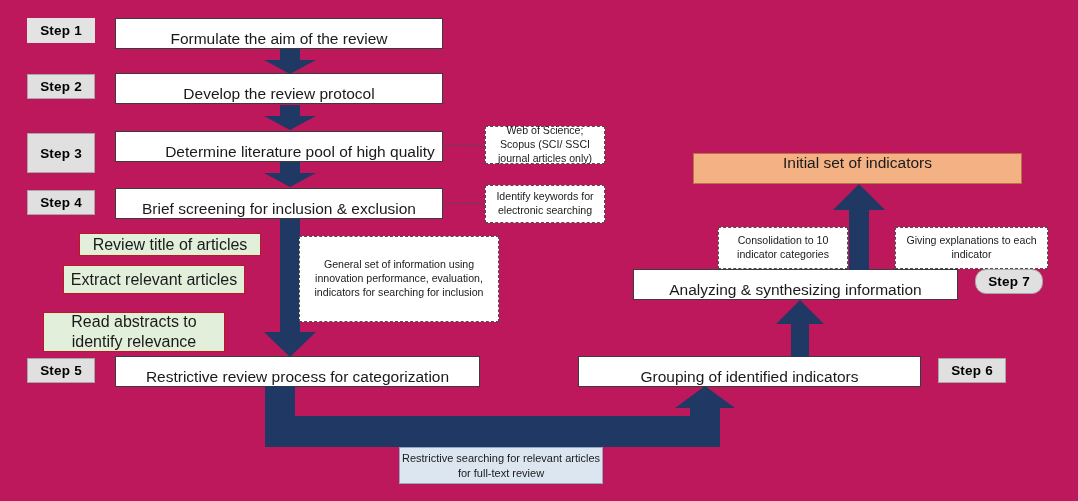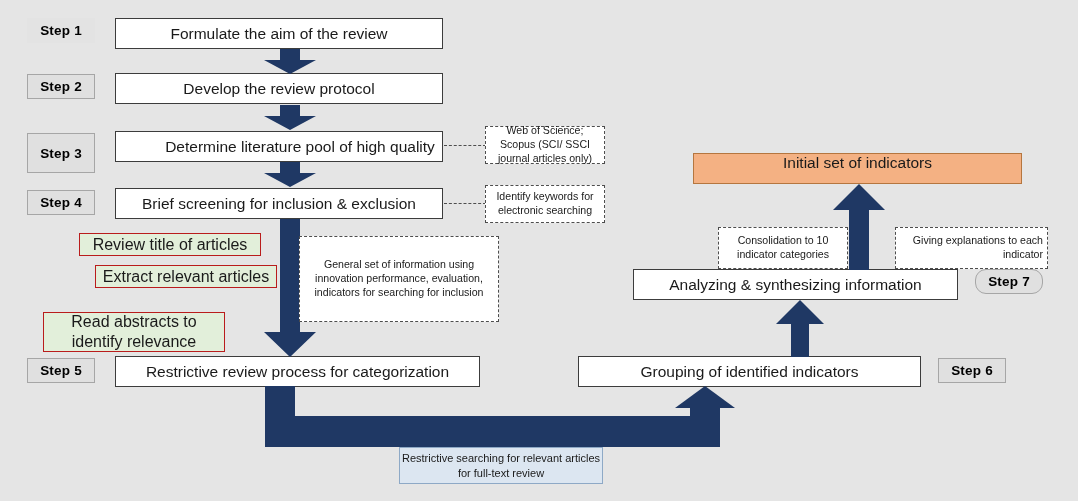--- a/index.html
+++ b/index.html
@@ -9,21 +9,21 @@
     background: #ffffff;
   }
   body {
     font-family: "Liberation Sans", sans-serif;
     -webkit-font-smoothing: antialiased;
   }
   #canvas {
     position: relative;
     width: 1078px;
     height: 501px;
-    background: #e5e5e5;
+    background: #be185d;
     overflow: hidden;
   }
   .abs { position: absolute; box-sizing: border-box; }
 
   
   .step-tag {
     background: #e0e0e0;
     border: 1px solid #a6a6a6;
     color: #000000;
     font-weight: bold;
@@ -33,21 +33,21 @@
     justify-content: center;
     letter-spacing: .2px;
   }
   .step-tag.noborder { border: none; background: #e3e3e3; }
 
   
   .proc-box {
     background: #ffffff;
     border: 1.3px solid #3c3c3c;
     display: flex;
-    align-items: center;
+    align-items: flex-end;
     justify-content: center;
     font-size: 15.5px;
     color: #1a1a1a;
     text-align: center;
     line-height: 1.15;
   }
 
   
   .orange-box {
     background: #f4b183;
@@ -181,21 +181,21 @@
     <polygon class="navy" points="16,0 36,0 36,11 52,11 26,25 0,11 16,11"></polygon>
   </svg>
 
   <svg class="abs arrow-svg" style="left:264px; top:219px;" width="52" height="138" viewBox="0 0 52 138">
     <polygon class="navy" points="16,0 36,0 36,113 52,113 26,138 0,113 16,113"></polygon>
   </svg>
 
   <div class="abs green-box" style="left:79px; top:233px; width:182px; height:23px;">
     <span>Review title of articles</span>
   </div>
-  <div class="abs green-box" style="left:63px; top:265px; width:182px; height:23px;margin-left:32px;">
+  <div class="abs green-box" style="left:63px; top:265px; width:182px; height:29px;">
     <span>Extract relevant articles</span>
   </div>
   <div class="abs green-box" style="left:43px; top:312px; width:182px; height:40px;">
     <span>Read abstracts to identify relevance</span>
   </div>
 
   <div class="abs leader" style="left:444px; top:145px; width:42px;"></div>
   <div class="abs dash-box" style="left:485px; top:126px; width:120px; height:38px;">
     <span>Web of Science; Scopus (SCI/ SSCI journal articles only)</span>
   </div>
@@ -206,21 +206,21 @@
   </div>
 
   <div class="abs dash-box" style="left:299px; top:236px; width:200px; height:86px;">
     <span>General set of information using innovation performance, evaluation, indicators for searching for inclusion</span>
   </div>
 
   <div class="abs dash-box" style="left:718px; top:227px; width:130px; height:42px;">
     <span>Consolidation to 10 indicator categories</span>
   </div>
 
-  <div class="abs dash-box" style="left:895px; top:227px; width:153px; height:42px;text-align:right;">
+  <div class="abs dash-box" style="left:895px; top:227px; width:153px; height:42px;">
     <span>Giving explanations to each indicator</span>
   </div>
 
   <svg class="abs arrow-svg" style="left:833px; top:184px;" width="52" height="86" viewBox="0 0 52 86">
     <polygon class="navy" points="26,0 52,26 36,26 36,86 16,86 16,26 0,26"></polygon>
   </svg>
 
   <svg class="abs arrow-svg" style="left:776px; top:300px;" width="48" height="57" viewBox="0 0 48 57">
     <polygon class="navy" points="24,0 48,24 33,24 33,57 15,57 15,24 0,24"></polygon>
   </svg>

